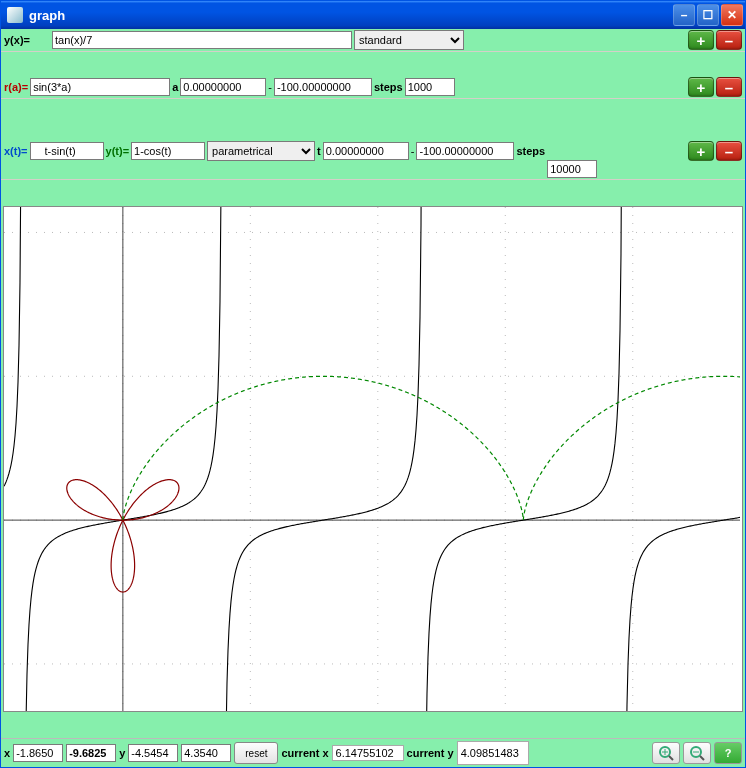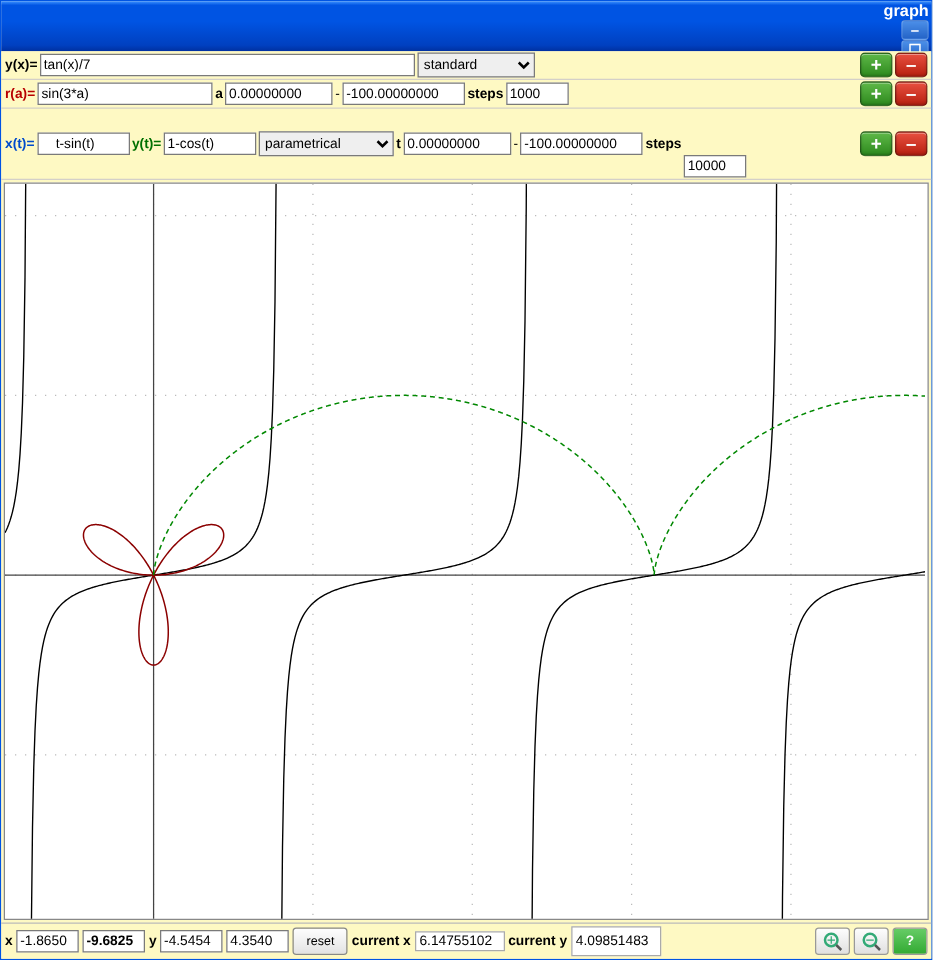--- a/index.html
+++ b/index.html
@@ -13,29 +13,28 @@
   }
   .window {
     width: 746px;
     height: 768px;
     background: #ece9d8;
     border: 1px solid #0054e3;
     display: flex;
     flex-direction: column;
   }
   .titlebar {
-    height: 40px;
+    height: 28px;
     background: linear-gradient(to bottom, #3c91ff 0%, #0054e3 8%, #0054e3 40%, #0040c0 88%, #0030a0 100%);
     display: flex;
-    align-items: flex-end;
+    align-items: center;
     padding: 0 2px 0 6px;
     color: #fff;
     font-weight: bold;
     font-size: 13px;
-    flex-direction: column;
   }
   .titlebar .app-icon {
     width: 16px; height: 16px;
     background: linear-gradient(135deg,#fff,#8bc);
     margin-right: 6px;
     border-radius: 2px;
   }
   .titlebar .title { flex: 1; }
   .winbtn {
     width: 22px; height: 22px;
@@ -47,21 +46,22 @@
     font-weight: bold;
     font-size: 12px;
     cursor: pointer;
   }
   .winbtn.min, .winbtn.max { background: linear-gradient(to bottom,#4c8fe8,#2363c7); }
   .winbtn.close { background: linear-gradient(to bottom,#f07860,#d63010); }
   .content {
     flex: 1;
     display: flex;
     flex-direction: column;
-    background: #fef9c3;
+    background: #86efac;
+    gap: 24px;
   }
   .row {
     display: flex;
     align-items: center;
     padding: 1px 3px;
     gap: 2px;
     border-bottom: 1px solid #d4d0c8;
   }
   .lbl { font-weight: bold; white-space: nowrap; }
   .lbl-red { color: #b80000; }
@@ -136,22 +136,22 @@
     <div class="title">graph</div>
     <div class="winbtn min">–</div>
     <div class="winbtn max">☐</div>
     <div class="winbtn close">✕</div>
   </div>
 
   <div class="content">
 
     <div class="row">
       <span class="lbl">y(x)=</span>
-      <input type="text" class="flex1" style="min-width: 300px;" value="tan(x)/7">
-      <select style="width:94px">
+      <input type="text" class="flex1" style="min-width: 300px; margin-left: 20px;" value="tan(x)/7">
+      <select style="width:110px">
         <option>standard</option>
       </select>
       <div class="spacer"></div>
       <div class="btn-add">+</div>
       <div class="btn-del">–</div>
     </div>
 
     <div class="row">
       <span class="lbl lbl-red">r(a)=</span>
       <input type="text" style="width: 140px;" value="sin(3*a)">

